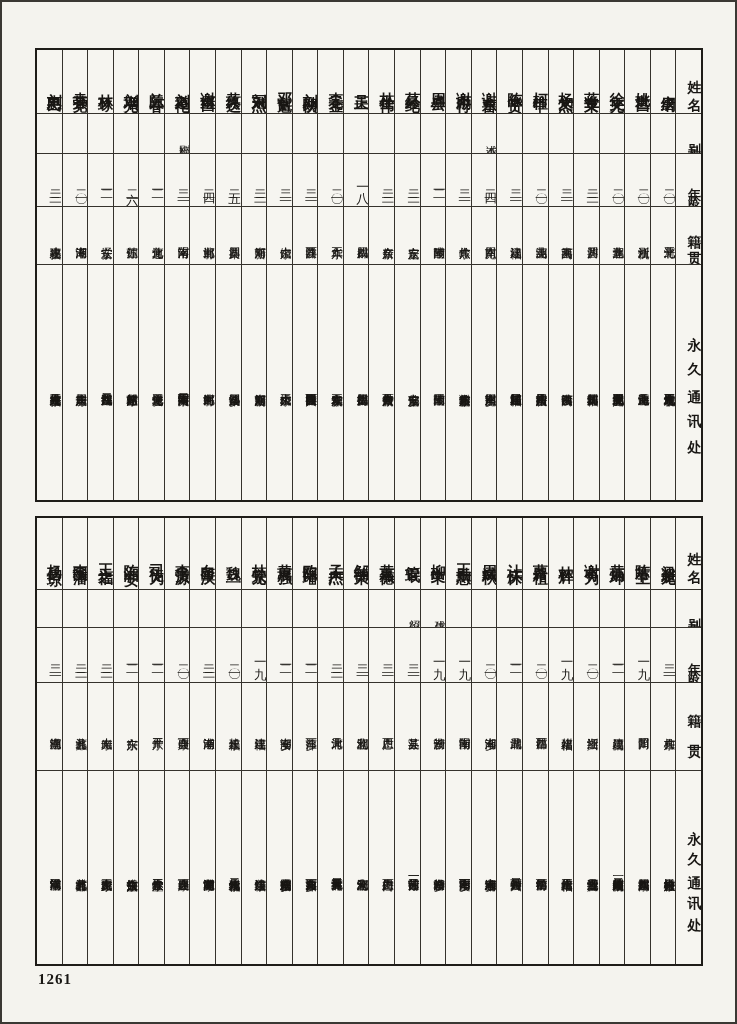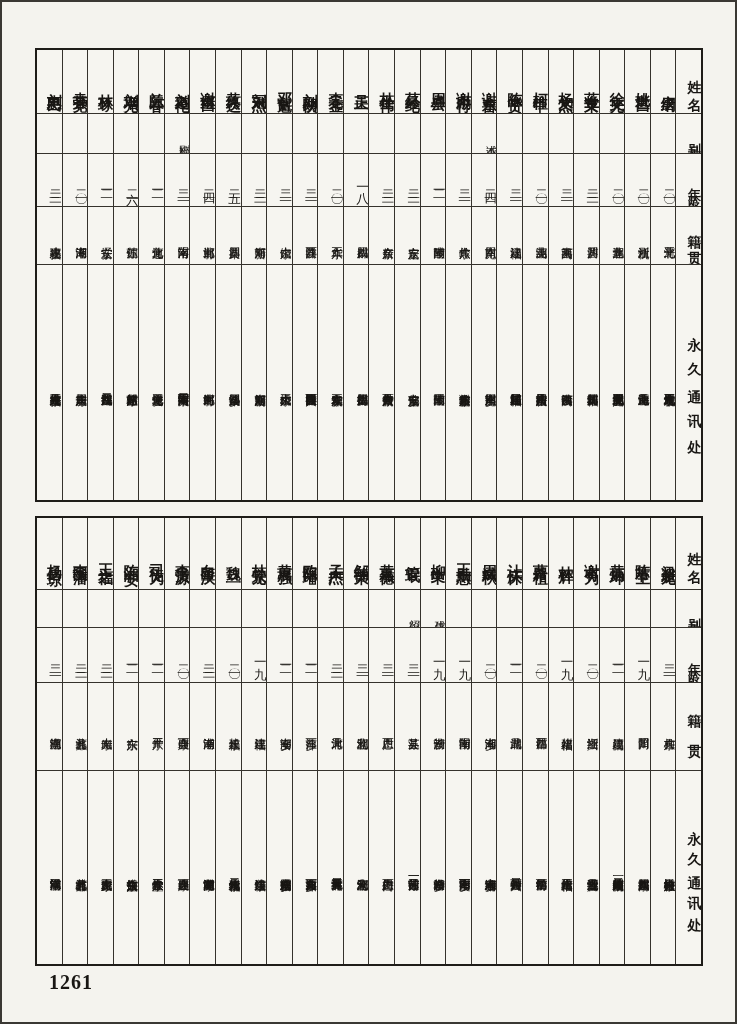--- a/index.html
+++ b/index.html
@@ -48,22 +48,22 @@
   .hdr { font-weight:bold; }
   .hdr.c-name   { font-size:14px; letter-spacing:18px; padding-top:10px; }
   .hdr.c-alias  { font-size:13px; letter-spacing:3px; padding-top:5px; }
   .hdr.c-age    { font-size:13px; letter-spacing:6px; padding-top:7px; }
   .hdr.c-native { font-size:14px; letter-spacing:16px; padding-top:8px; }
   .hdr.c-addr   { font-size:14px; letter-spacing:26px; padding-top:14px; }
   #table1 .hdr.c-native { letter-spacing:30px; padding-top:12px; }
   #table1 .hdr.c-addr   { letter-spacing:22px; padding-top:12px; }
 
   .pageno {
-    position:absolute; left:47px; top:969px;
-    font-size:20px; font-weight:bold; letter-spacing:1px;
+    position:absolute; left:36px; top:969px;
+    font-size:15px; font-weight:bold; letter-spacing:1px;
     font-family:"Liberation Serif","DejaVu Serif",serif;
   }
 </style>
 </head>
 <body>
 
 <div class="page">
   <div id="table0" class="rtable">
       <div class="col header-col">
         <div class="cell vtext c-name hdr">姓名</div>

